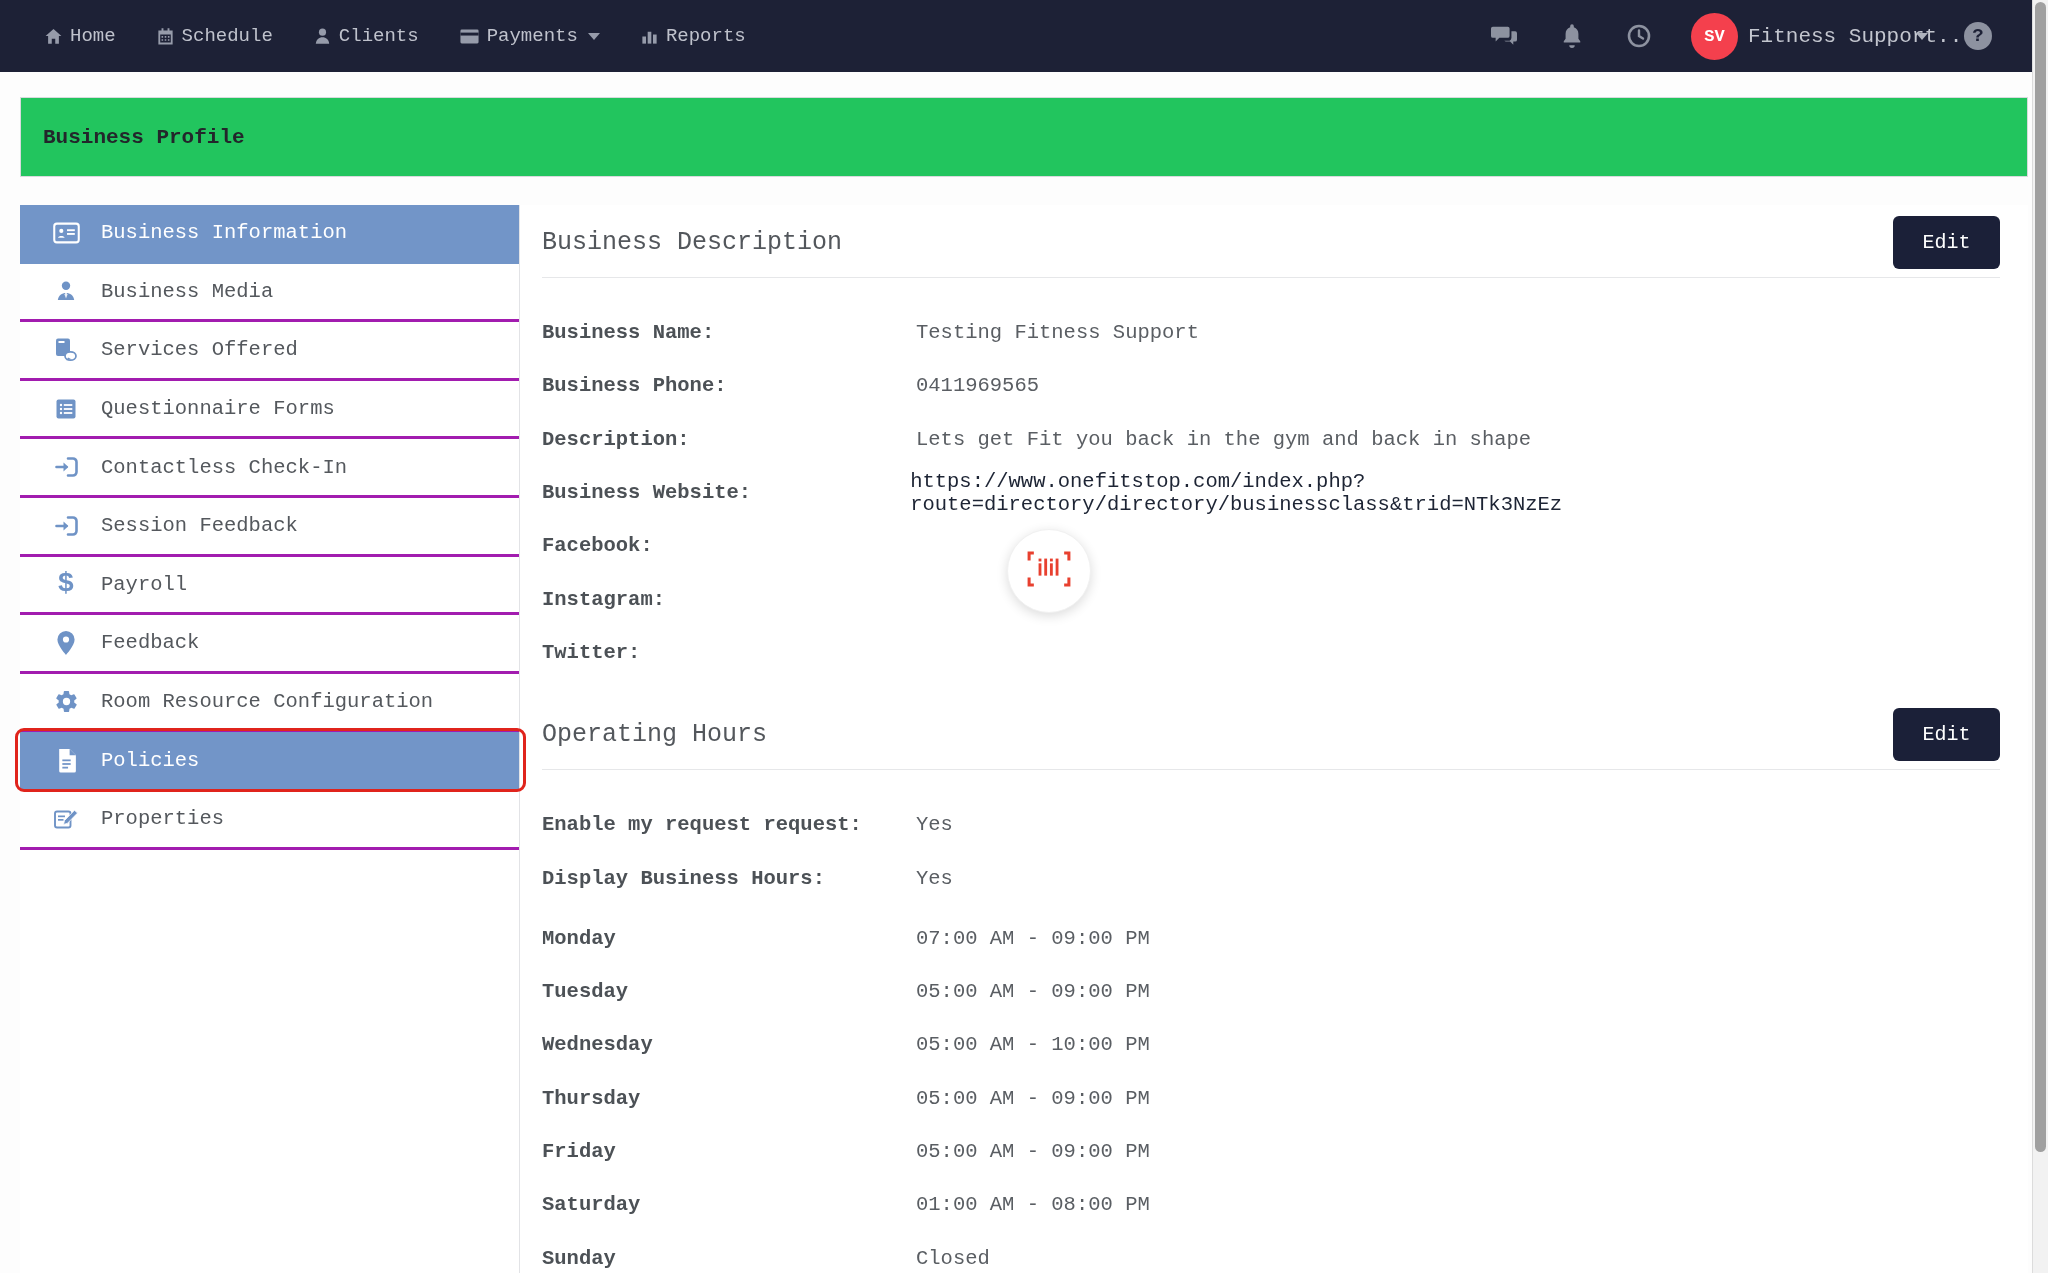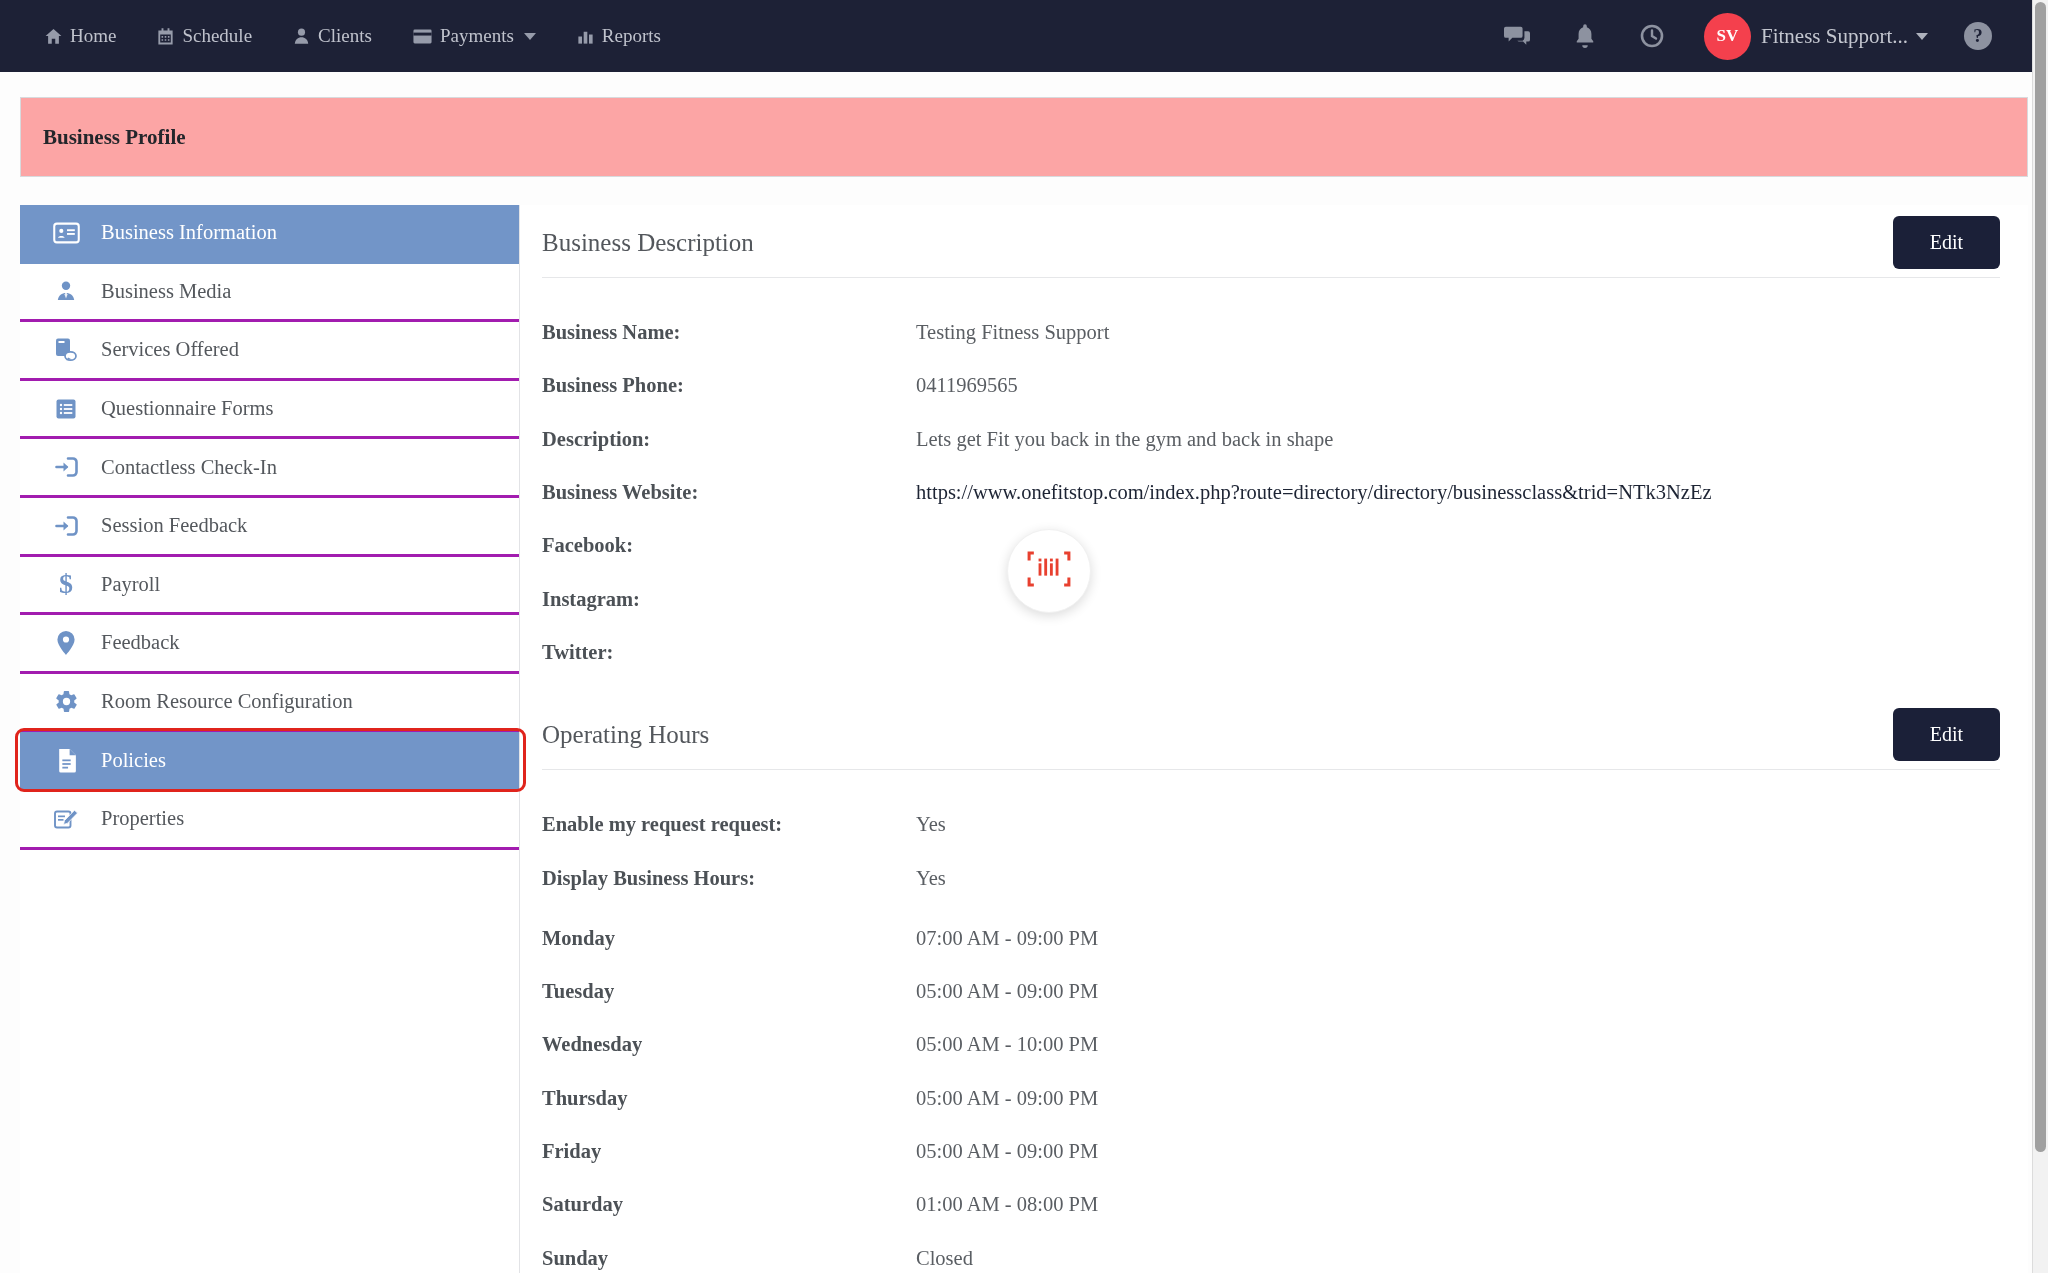--- a/index.html
+++ b/index.html
@@ -1,19 +1,19 @@
 <!DOCTYPE html>
 <html><head>
 <meta charset="utf-8">
 <style>
   * { margin:0; padding:0; box-sizing:border-box; }
   html,body { background:#e9eaee; }
   .screen {
     position:relative; width:2048px; height:1273px; overflow:hidden;
-    background:#fdfdfd; font-family:Liberation Serif, serif;
+    background:#fdfdfd; font-family:Liberation Mono, monospace;
   }
 
   
   .navbar {
     position:absolute; top:0; left:0; width:2048px; height:72px;
     background:#1d2136; display:flex; align-items:center;
     padding:0 56px 0 44px; justify-content:space-between;
   }
   .nav-left { display:flex; align-items:center; gap:40px; }
   .nav-item {
@@ -39,21 +39,21 @@
     width:28px; height:28px; border-radius:50%; background:#8d92a0;
     color:#1d2136; font-weight:bold; font-size:19px; display:flex;
     align-items:center; justify-content:center; margin-left:36px; cursor:pointer;
   }
 
   
   .page { position:absolute; top:72px; left:0; right:0; bottom:0; background:#fdfdfd; }
 
   .profile-card {
     position:absolute; left:20px; top:25px; width:2008px; height:80px;
-    background:#fca5a5; border:1px solid #d8dadd; display:flex; align-items:center;
+    background:#22c55e; border:1px solid #d8dadd; display:flex; align-items:center;
     padding-left:22px;
   }
   .profile-card h1 { font-size:21px; font-weight:bold; color:#23262b; }
 
   .content-card {
     position:absolute; left:20px; top:133px; width:2008px; bottom:0;
     background:#ffffff; display:flex; align-items:stretch;
   }
 
   

